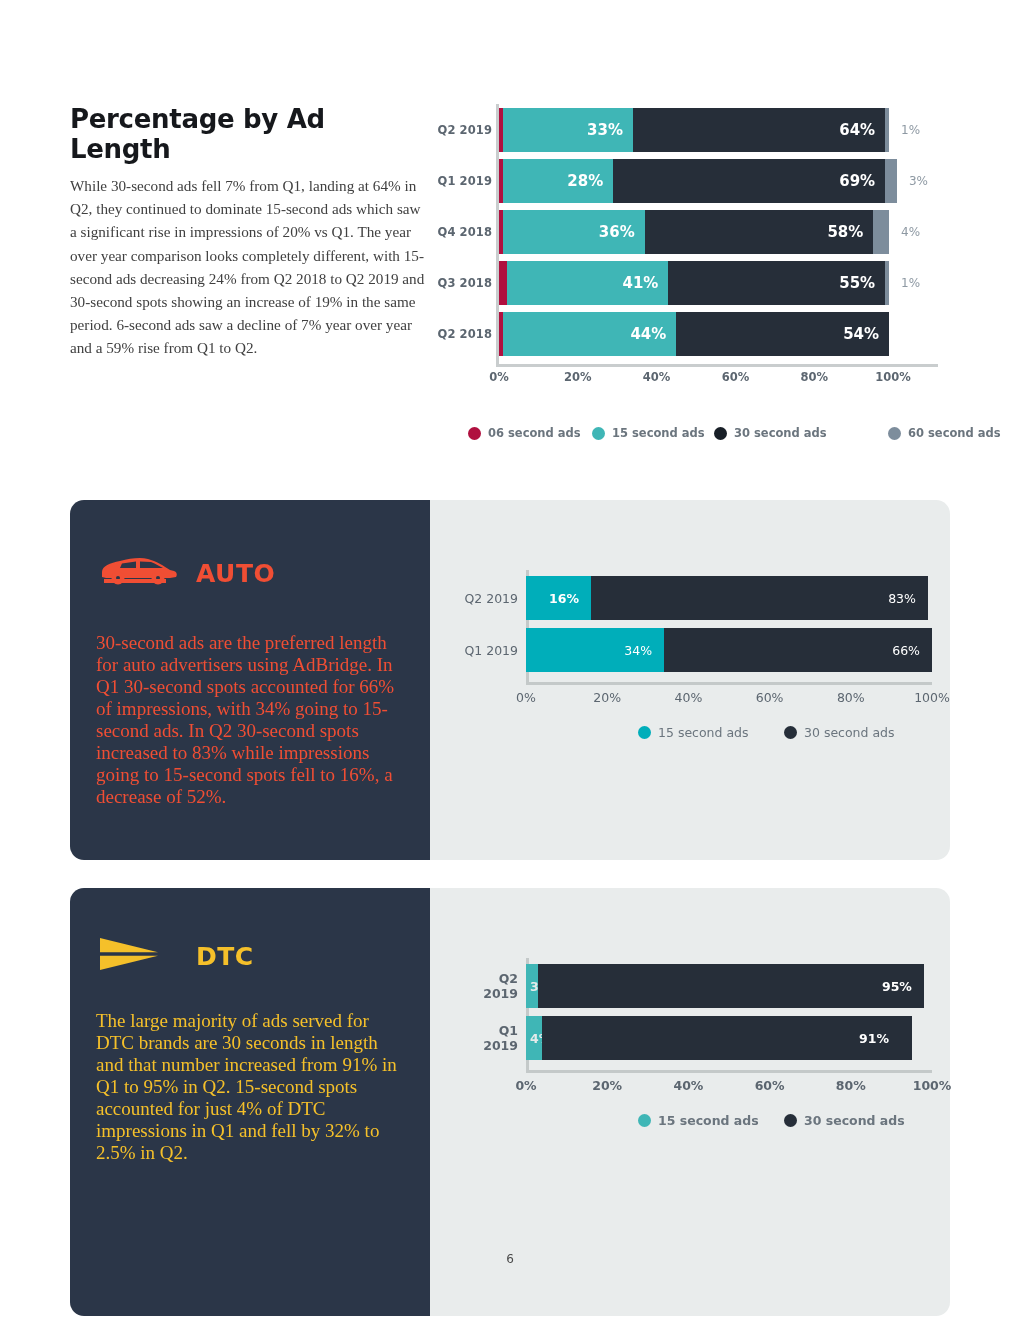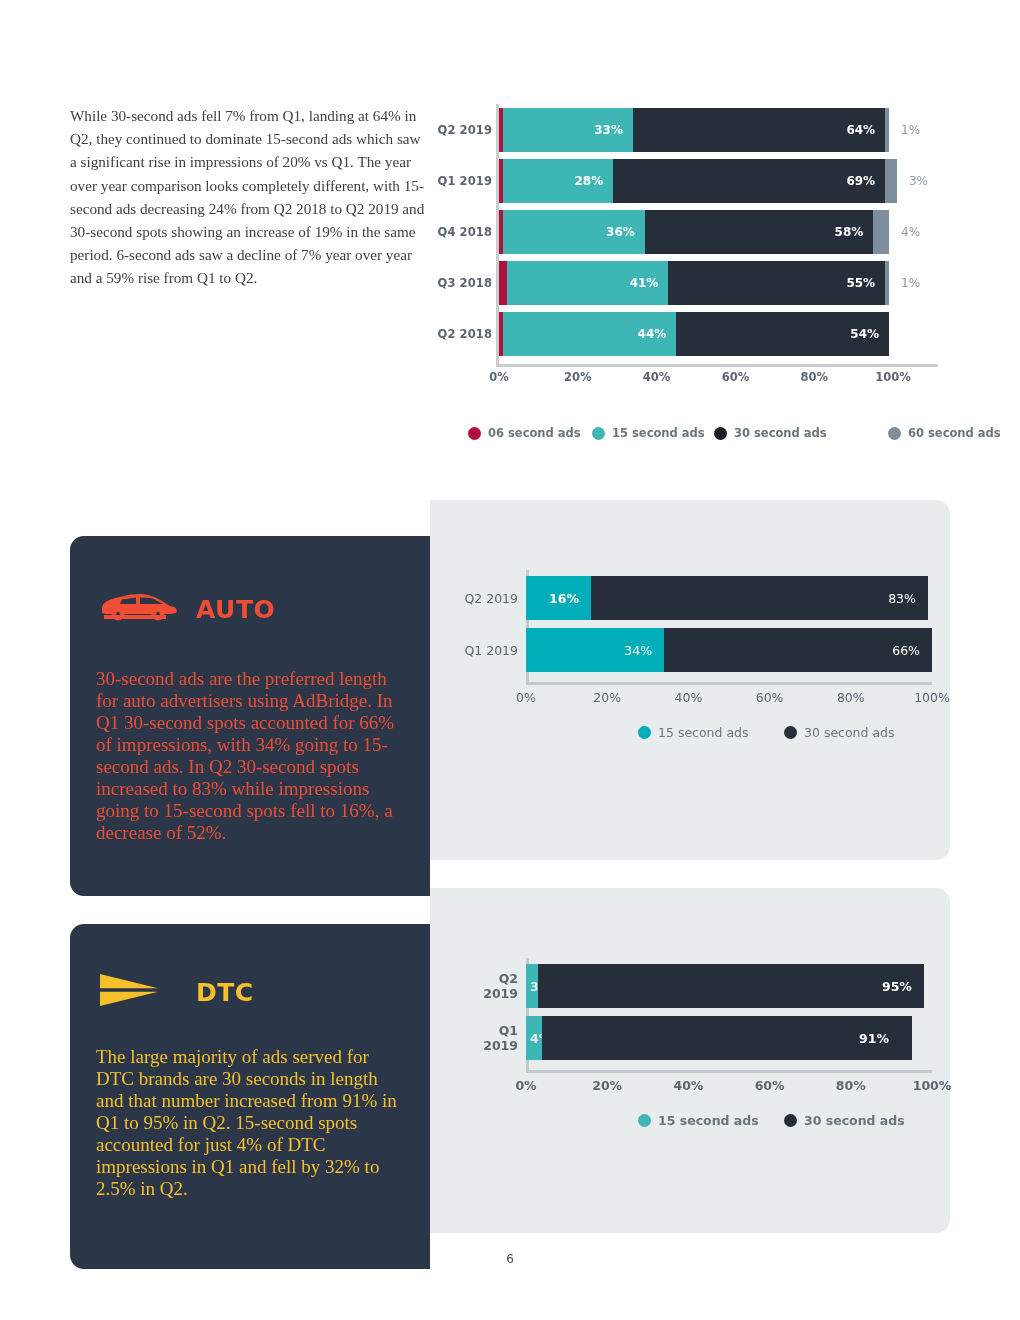--- a/index.html
+++ b/index.html
@@ -52,21 +52,21 @@
     font-weight: bold; font-size: 11.5px; color: #5c6670;
     letter-spacing: 0.1px;
   }
   .bar-track {
     position: absolute; left: 65px; top: 0; height: 44px; width: 394px;
   }
   .seg { position: absolute; top: 0; height: 44px; }
   .seg-lbl {
     position: absolute; top: 50%; transform: translateY(-50%);
     font-family: "DejaVu Sans", sans-serif;
-    font-weight: bold; font-size: 12px;
+    font-weight: bold; font-size: 15px;
     white-space: nowrap;
   }
   .outside-lbl {
     position: absolute; top: 50%; transform: translateY(-50%);
     font-family: "DejaVu Sans", sans-serif;
     font-size: 12px; color: #8e99a3; white-space: nowrap;
   }
 
   .xaxis { position: absolute; left: 434px; top: 370px; width: 510px; height: 20px; }
   .xtick {
@@ -87,21 +87,20 @@
     font-weight: bold; font-size: 11.5px; color: #6b757e;
     white-space: nowrap;
   }
 
   
   .card-wrap { position: absolute; left: 70px; width: 880px; }
   .card-dark {
     position: absolute; left: 0; top: 0; width: 360px; height: 100%;
     background: #2b3648;
     border-radius: 14px 0 0 14px;
-    margin-top: 36px;
   }
   .card-light {
     position: absolute; left: 360px; top: 0; width: 520px; height: 100%;
     background: #e9ecec;
     border-radius: 0 14px 14px 0;
   }
   .card-head { position: absolute; left: 26px; display: flex; align-items: center; gap: 18px; }
   .card-title {
     font-family: "DejaVu Sans", sans-serif;
     font-weight: bold; font-size: 25px; letter-spacing: 0.5px;
@@ -131,20 +130,21 @@
     font-family: "DejaVu Sans", sans-serif;
     font-size: 12px; color: #4a4a4a;
   }
 </style>
 </head>
 <body>
 
 <div id="sec-top">
 
   <div id="intro-block">
+    <div id="page-title">Percentage by Ad Length</div>
     <div id="intro-para">While 30-second ads fell 7% from Q1, landing at 64% in Q2, they continued to dominate 15-second ads which saw a significant rise in impressions of 20% vs Q1. The year over year comparison looks completely different, with 15-second ads decreasing 24% from Q2 2018 to Q2 2019 and 30-second spots showing an increase of 19% in the same period. 6-second ads saw a decline of 7% year over year and a 59% rise from Q1 to Q2.</div>
   </div>
 
   <div id="chart-main"></div>
   <div class="axis-line-v"></div>
   <div class="axis-line-h"></div>
 
   <div id="main-bars">
       <div class="bar-row" style="top: 108px;">
         <div class="bar-label">Q2 2019</div>
@@ -294,21 +294,21 @@
           </div>
           <div class="legend-item" style="position: absolute; left: 258px;">
             <span class="legend-dot" style="background: rgb(38, 46, 57);"></span>
             <span class="legend-text" style="font-weight: normal; font-size: 12.5px;">30 second ads</span>
           </div>
         </div>
       </div>
   </div>
 </div>
 
-<div class="card-wrap" id="dtc-card" style="top:888px; height:345px;">
+<div class="card-wrap" id="dtc-card" style="top:888px; height:428px;">
   <div class="card-dark">
     <div class="card-head" style="top:44px;">
       <span>
         <svg width="82" height="44" viewBox="0 0 82 44">
           <path fill="#f5c02a" d="M4 6 L62 20.2 L4 20.2 Z"></path>
           <path fill="#f5c02a" d="M4 23.8 L62 23.8 L4 38 Z"></path>
         </svg>
       </span>
       <span class="card-title" style="color:#f5c02a;">DTC</span>
     </div>

